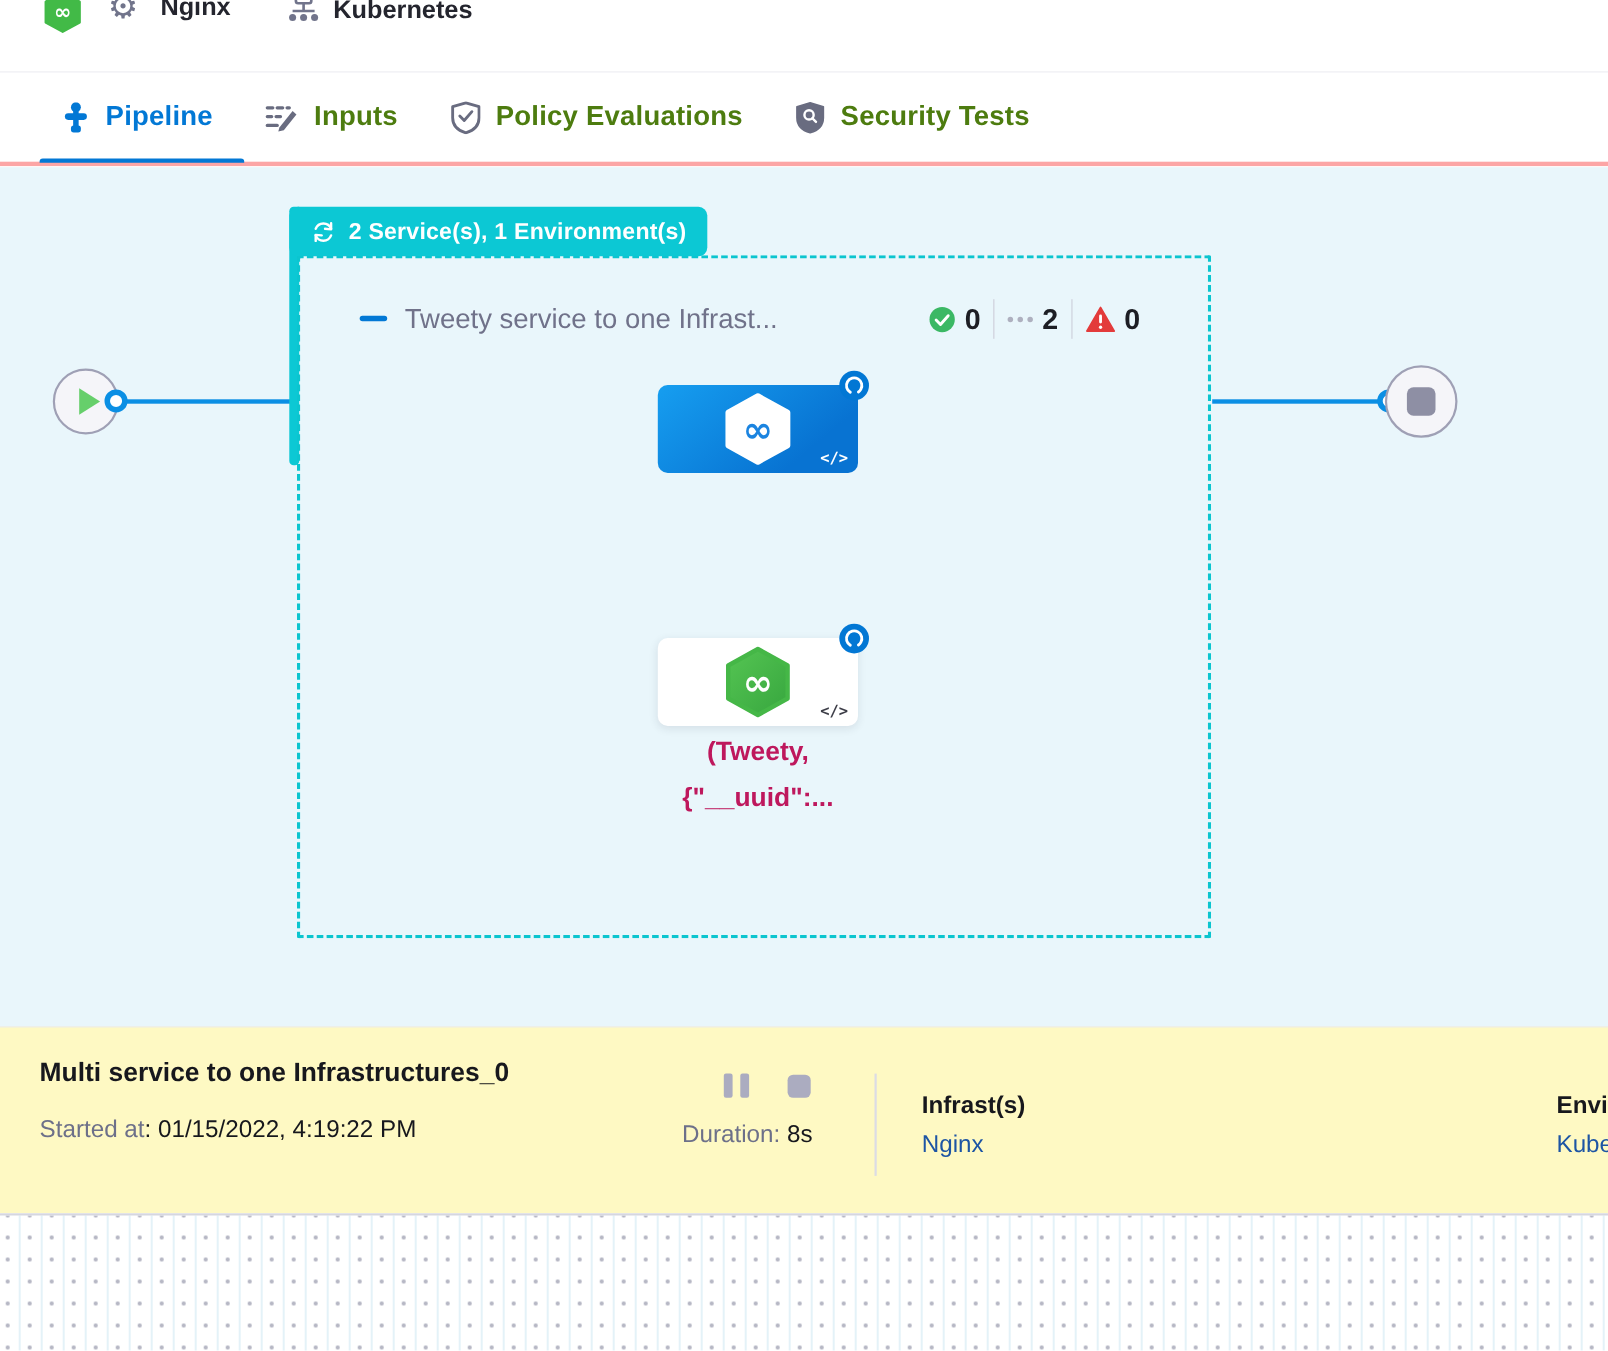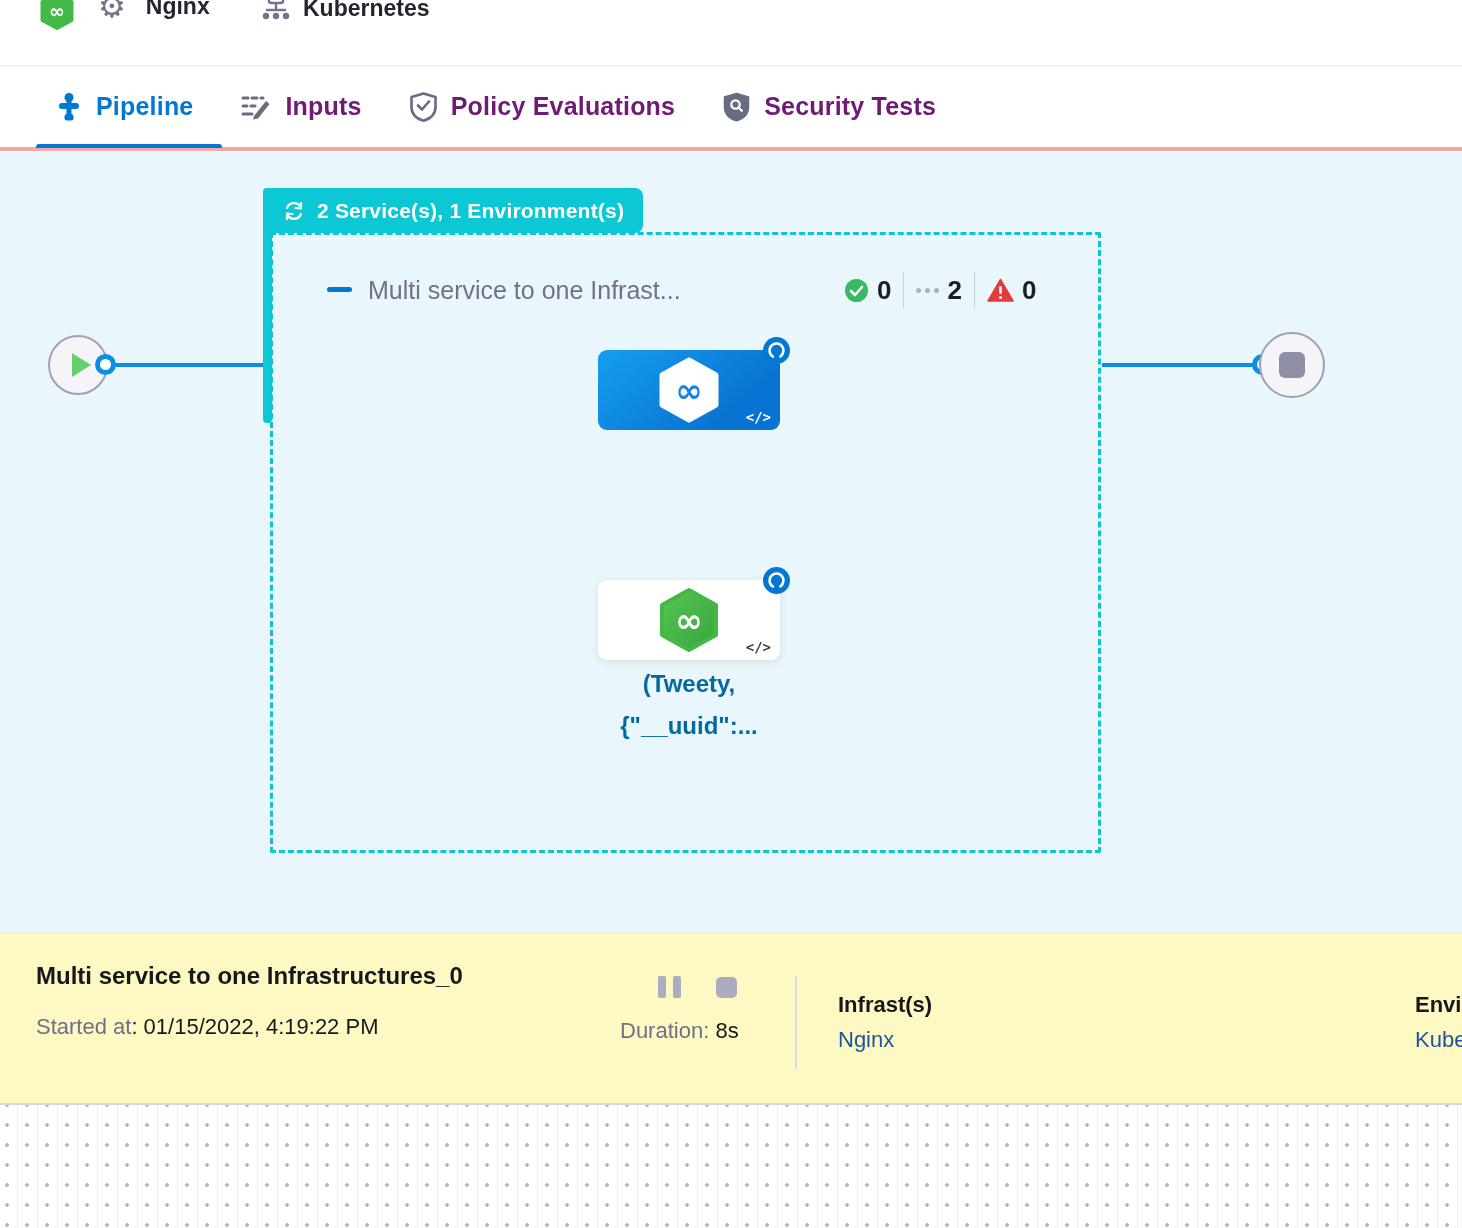--- a/index.html
+++ b/index.html
@@ -10,21 +10,21 @@
   
   .header { position:absolute; left:0; top:0; width:1462px; height:66px; background:#fff; border-bottom:1px solid #e7e8ee; overflow:hidden; }
   .header .item { position:absolute; display:flex; align-items:center; }
   .hdr-text { font-size:23px; font-weight:600; color:#24252e; line-height:30px; }
   .gear-glyph { font-family:"DejaVu Sans",sans-serif; font-size:31px; color:#71748b; line-height:30px; }
 
   
   .tabbar { position:absolute; left:0; top:66px; width:1462px; height:85px; background:#fff; border-bottom:4px solid #fca5a5; }
   .tabs { display:flex; align-items:center; height:100%; padding-left:56px; gap:48px; }
   .tab { display:flex; align-items:center; gap:14px; height:100%; cursor:pointer; }
-  .tab .lbl { font-size:25px; font-weight:600; color:#701a75; letter-spacing:.2px; }
+  .tab .lbl { font-size:25px; font-weight:600; color:#4d7c0f; letter-spacing:.2px; }
   .tab.active .lbl { color:#0278d5; }
   .tab-underline { position:absolute; left:36px; bottom:-1px; width:186px; height:4px; background:#0278d5; border-radius:3px 3px 0 0; }
 
   
   .canvas { position:absolute; left:0; top:152px; width:1462px; height:781px; background:#e9f6fb; }
   .exec-circle { position:absolute; width:60px; height:60px; border-radius:50%; background:#f5f5f9; border:2px solid #9fa0b5; display:flex; align-items:center; justify-content:center; }
   .play-tri { width:0; height:0; border-left:19px solid #66cf6b; border-top:12px solid transparent; border-bottom:12px solid transparent; margin-left:6px; }
   .stop-sq { width:26px; height:26px; background:#8e8fa4; border-radius:6px; }
   .edge { position:absolute; height:4px; background:#0b8fe4; }
   .edge-dot { position:absolute; width:21px; height:21px; border-radius:50%; background:#fff; border:5px solid #0b8fe4; }
@@ -46,21 +46,21 @@
   .svc-card.blue { background:linear-gradient(140deg,#169ef0 0%,#0873d2 75%); }
   .svc-card.white { background:#fff; box-shadow:0 2px 8px rgba(40,41,61,.10); }
   .code-glyph { position:absolute; right:9px; bottom:5px; font-family:"DejaVu Sans Mono",monospace; font-size:14px; font-weight:700; }
   .code-glyph.light { color:#fff; }
   .code-glyph.dark { color:#3c3d47; }
   .hex-wrap { width:62px; height:66px; display:flex; align-items:center; justify-content:center; position:relative; }
   .hex-inf { position:absolute; font-family:"DejaVu Sans",sans-serif; font-weight:700; }
   .spin-badge { position:absolute; right:-10px; top:-13px; width:27px; height:27px; border-radius:50%; background:#0277d4; display:flex; align-items:center; justify-content:center; }
   .node-label { position:absolute; width:300px; text-align:center; font-size:24px; line-height:42px; color:#45464f; }
   .node-label b { color:#17181d; }
-  .node-label.boldall { font-weight:700; color:#0369a1; }
+  .node-label.boldall { font-weight:700; color:#be185d; }
 
   
   .footer { position:absolute; left:0; top:933px; width:1462px; height:170px; background:#fef9c3; border-top:1px solid #e9eaf0; overflow:hidden; }
   .f-title { position:absolute; left:36px; top:28px; font-size:24px; font-weight:700; color:#17181d; }
   .f-line { position:absolute; font-size:22px; color:#17181d; }
   .f-muted { color:#6d7089; }
   .pause-btn { position:absolute; left:658px; top:42px; display:flex; gap:7px; cursor:pointer; }
   .pause-btn i { width:8px; height:22px; background:#abacc0; border-radius:2px; }
   .stop-btn { position:absolute; left:716px; top:43px; width:21px; height:21px; background:#abacc0; border-radius:5px; cursor:pointer; }
   .f-divider { position:absolute; left:795px; top:42px; width:2px; height:93px; background:#dbdce5; }
@@ -159,21 +159,21 @@
       <svg width="24" height="24" viewBox="0 0 24 24">
         <path d="M5 9 A 7.5 7.5 0 0 1 19 9" fill="none" stroke="#ffffff" stroke-width="2.2" stroke-linecap="round"></path>
         <path d="M19 15 A 7.5 7.5 0 0 1 5 15" fill="none" stroke="#ffffff" stroke-width="2.2" stroke-linecap="round"></path>
         <path d="M19 4 L19 9.5 L13.5 9" fill="none" stroke="#ffffff" stroke-width="2.2" stroke-linecap="round" stroke-linejoin="round"></path>
         <path d="M5 20 L5 14.5 L10.5 15" fill="none" stroke="#ffffff" stroke-width="2.2" stroke-linecap="round" stroke-linejoin="round"></path>
       </svg>
       <span class="txt">2 Service(s), 1 Environment(s)</span>
     </div>
 
     <div class="collapse-minus"></div>
-    <div class="stage-title">Multi service to one Infrast...</div>
+    <div class="stage-title">Tweety service to one Infrast...</div>
     <div class="counts">
       <svg width="25" height="25" viewBox="0 0 25 25">
         <circle cx="12.5" cy="12.5" r="11.5" fill="#3bb864"></circle>
         <path d="M7 13 L11 17 L18 9" fill="none" stroke="#ffffff" stroke-width="2.6" stroke-linecap="round" stroke-linejoin="round"></path>
       </svg>
       <span class="num">0</span>
       <span class="sep"></span>
       <span class="dots3">
           <i></i>
           <i></i>

